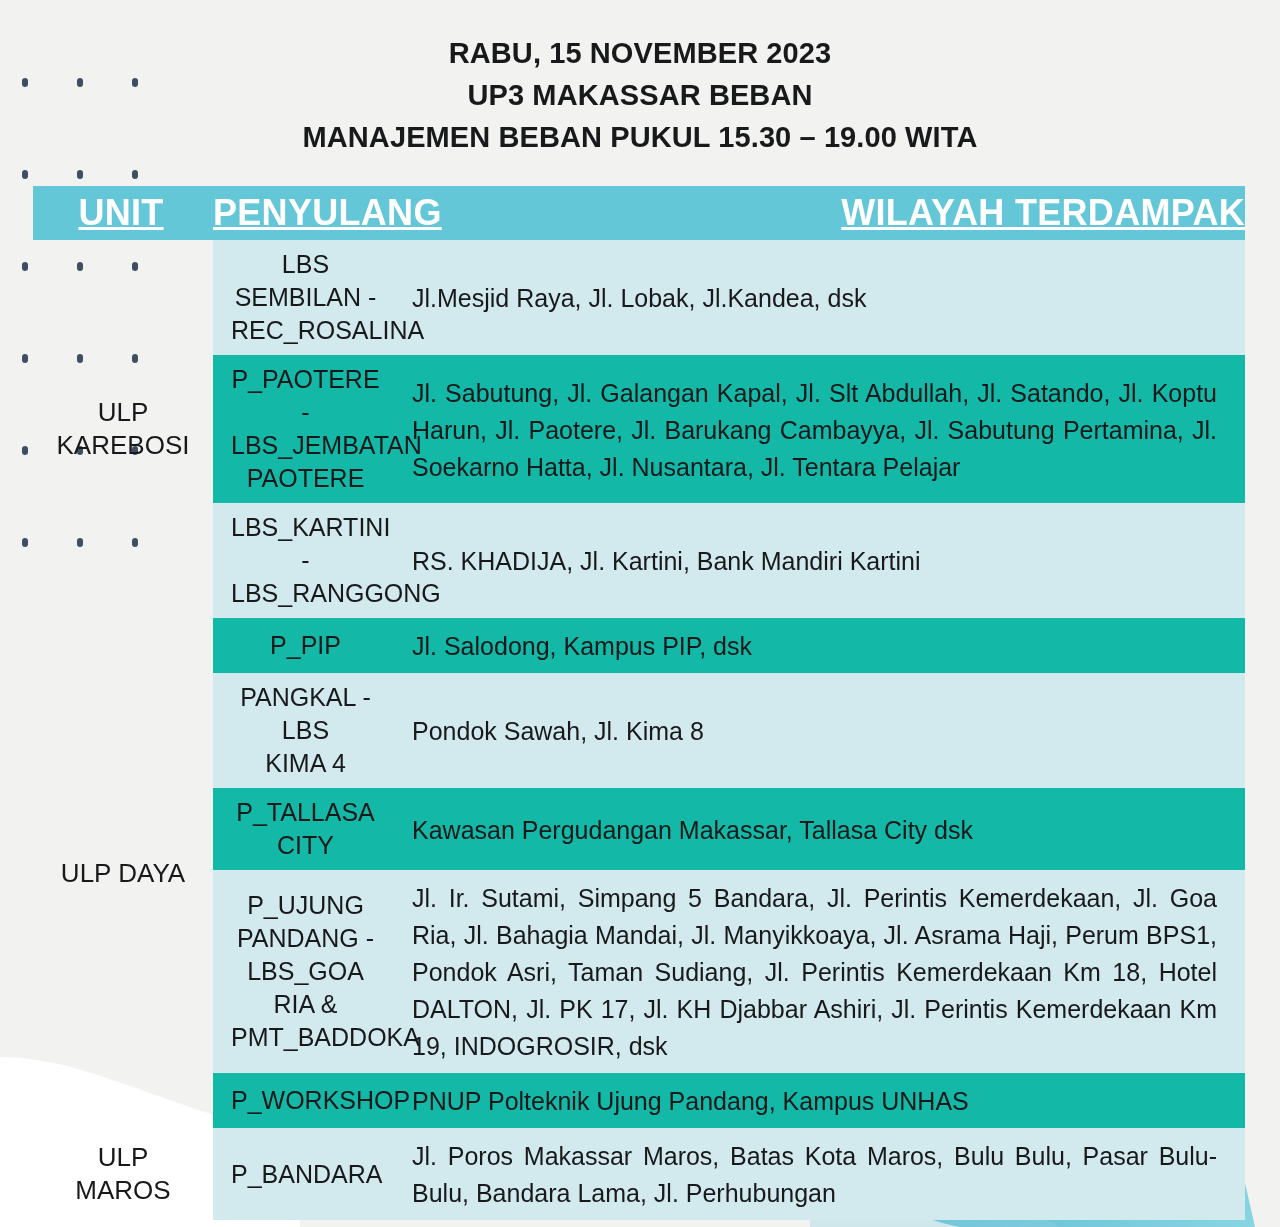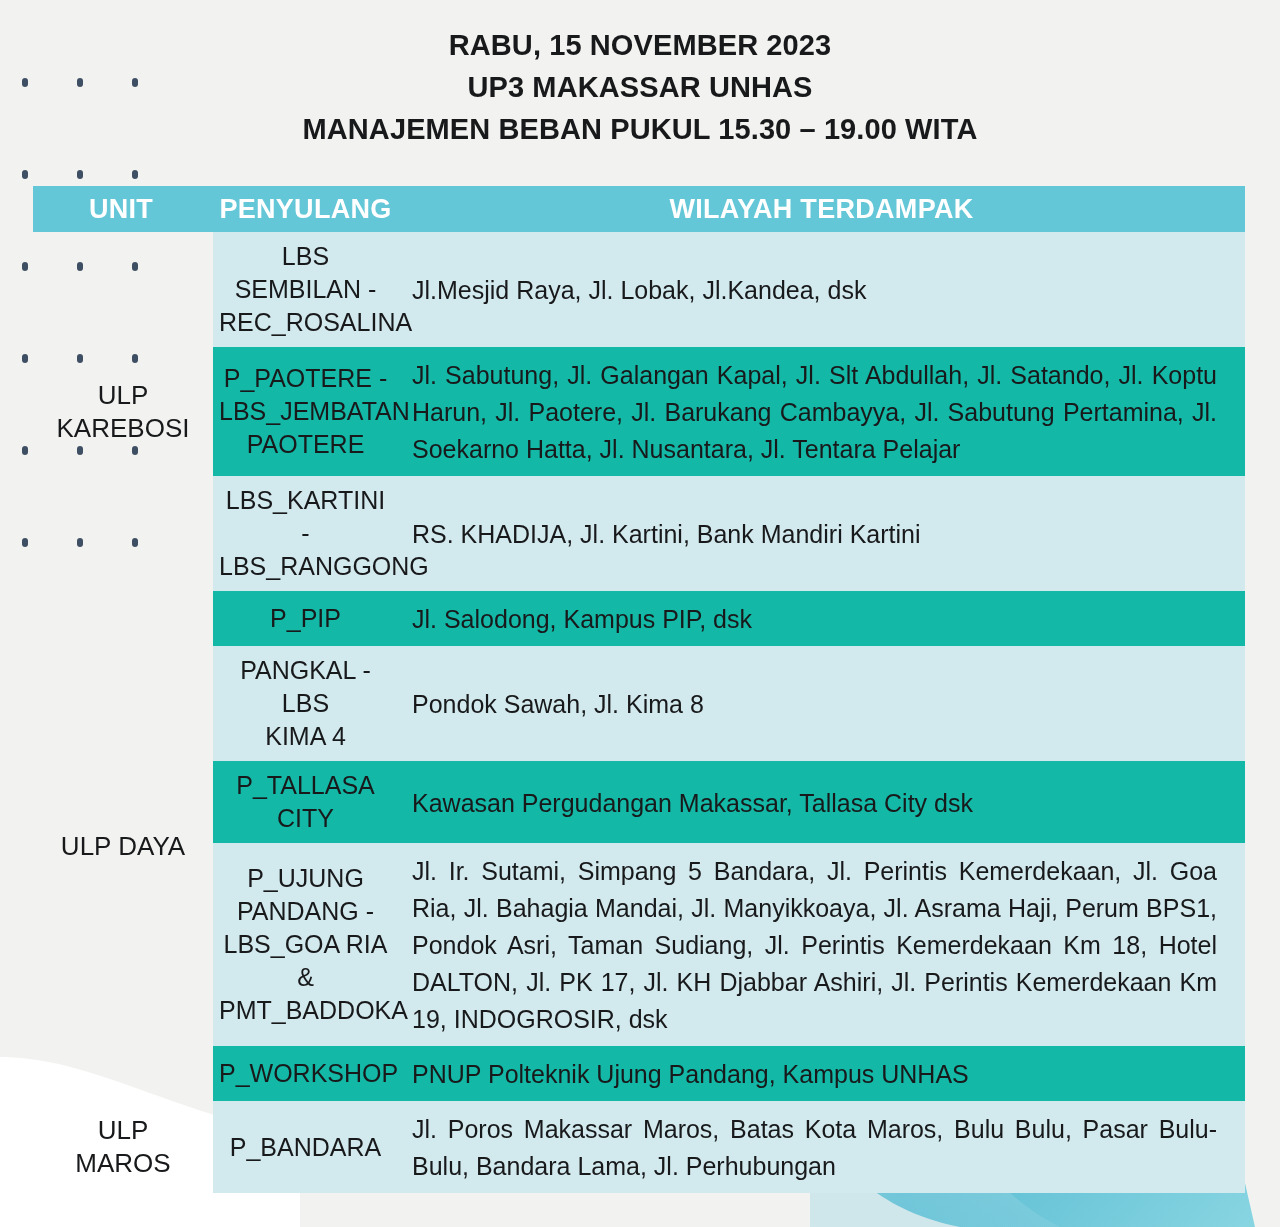--- a/index.html
+++ b/index.html
@@ -21,21 +21,21 @@
     background:#2f4157; opacity:.92;
   }
   #wave-graphic { position:absolute; right:0; bottom:0; width:470px; height:470px; }
   #corner-curve { position:absolute; left:0; bottom:0; width:300px; height:210px; }
 
   
   #page { position:relative; z-index:2; width:1280px; height:1227px; }
 
   #title-block {
     text-align:center;
-    padding-top:24px;
+    padding-top:32px;
     color:#18191b;
   }
   #title-block .tline {
     font-weight:bold;
     font-size:29px;
     letter-spacing:.1px;
     line-height:42px;
     white-space:nowrap;
   }
   #title-date    { }
@@ -50,49 +50,50 @@
     border-collapse:collapse;
     table-layout:fixed;
   }
   #schedule-table col.c-unit { width:180px; }
   #schedule-table col.c-pen  { width:185px; }
   #schedule-table col.c-area { width:847px; }
 
   #table-head th {
     background:#64c7d8;
     color:#ffffff;
-    font-size:27px;
+    font-size:36px;
     font-weight:bold;
     letter-spacing:.3px;
-    height:46px;
+    height:54px;
     vertical-align:middle;
     text-align:center;
     border:0;
+    text-decoration:underline;
   }
   #table-head th.unit-h { padding-right:4px; }
-  #table-head th.area-h { text-align:center; }
+  #table-head th.area-h { text-align:right; }
 
   #schedule-table td {
     border:0;
     vertical-align:middle;
     color:#18191b;
   }
   td.unit-cell {
     background:transparent;
     text-align:center;
     font-weight:normal;
     font-size:26px;
     line-height:33px;
     white-space:pre-line;
   }
   td.pen-cell {
     text-align:center;
     font-size:25px;
     line-height:33px;
-    padding:8px 6px;
+    padding:8px 18px;
     white-space:pre-line;
   }
   td.area-cell {
     text-align:justify;
     text-align-last:left;
     font-size:25px;
     line-height:37px;
     padding:10px 28px 8px 14px;
   }
   tr.shade td.pen-cell, tr.shade td.area-cell { background:#d2e9ee; }
@@ -148,21 +149,21 @@
              C27,288 110,262 175,235 C232,211 268,182 258,148
              C248,112 196,98 130,108 L110,18 C170,2 240,-6 300,0 Z" fill="url(#wgrad)" opacity="0.88"></path>
     <path d="M0,300 C70,290 120,320 150,370 C175,412 200,445 250,470 L0,470 Z" fill="url(#wgrad2)"></path>
   </svg>
 </div>
 
 <div id="page">
 
   <div id="title-block">
     <div class="tline" id="title-date">RABU, 15 NOVEMBER 2023</div>
-    <div class="tline" id="title-unit">UP3 MAKASSAR UNHAS</div>
+    <div class="tline" id="title-unit">UP3 MAKASSAR BEBAN</div>
     <div class="tline" id="title-period">MANAJEMEN BEBAN PUKUL 15.30 – 19.00 WITA</div>
   </div>
 
   <table id="schedule-table">
     <colgroup>
       <col class="c-unit">
         <col class="c-pen">
         <col class="c-area">
     </colgroup>
     <thead id="table-head">

